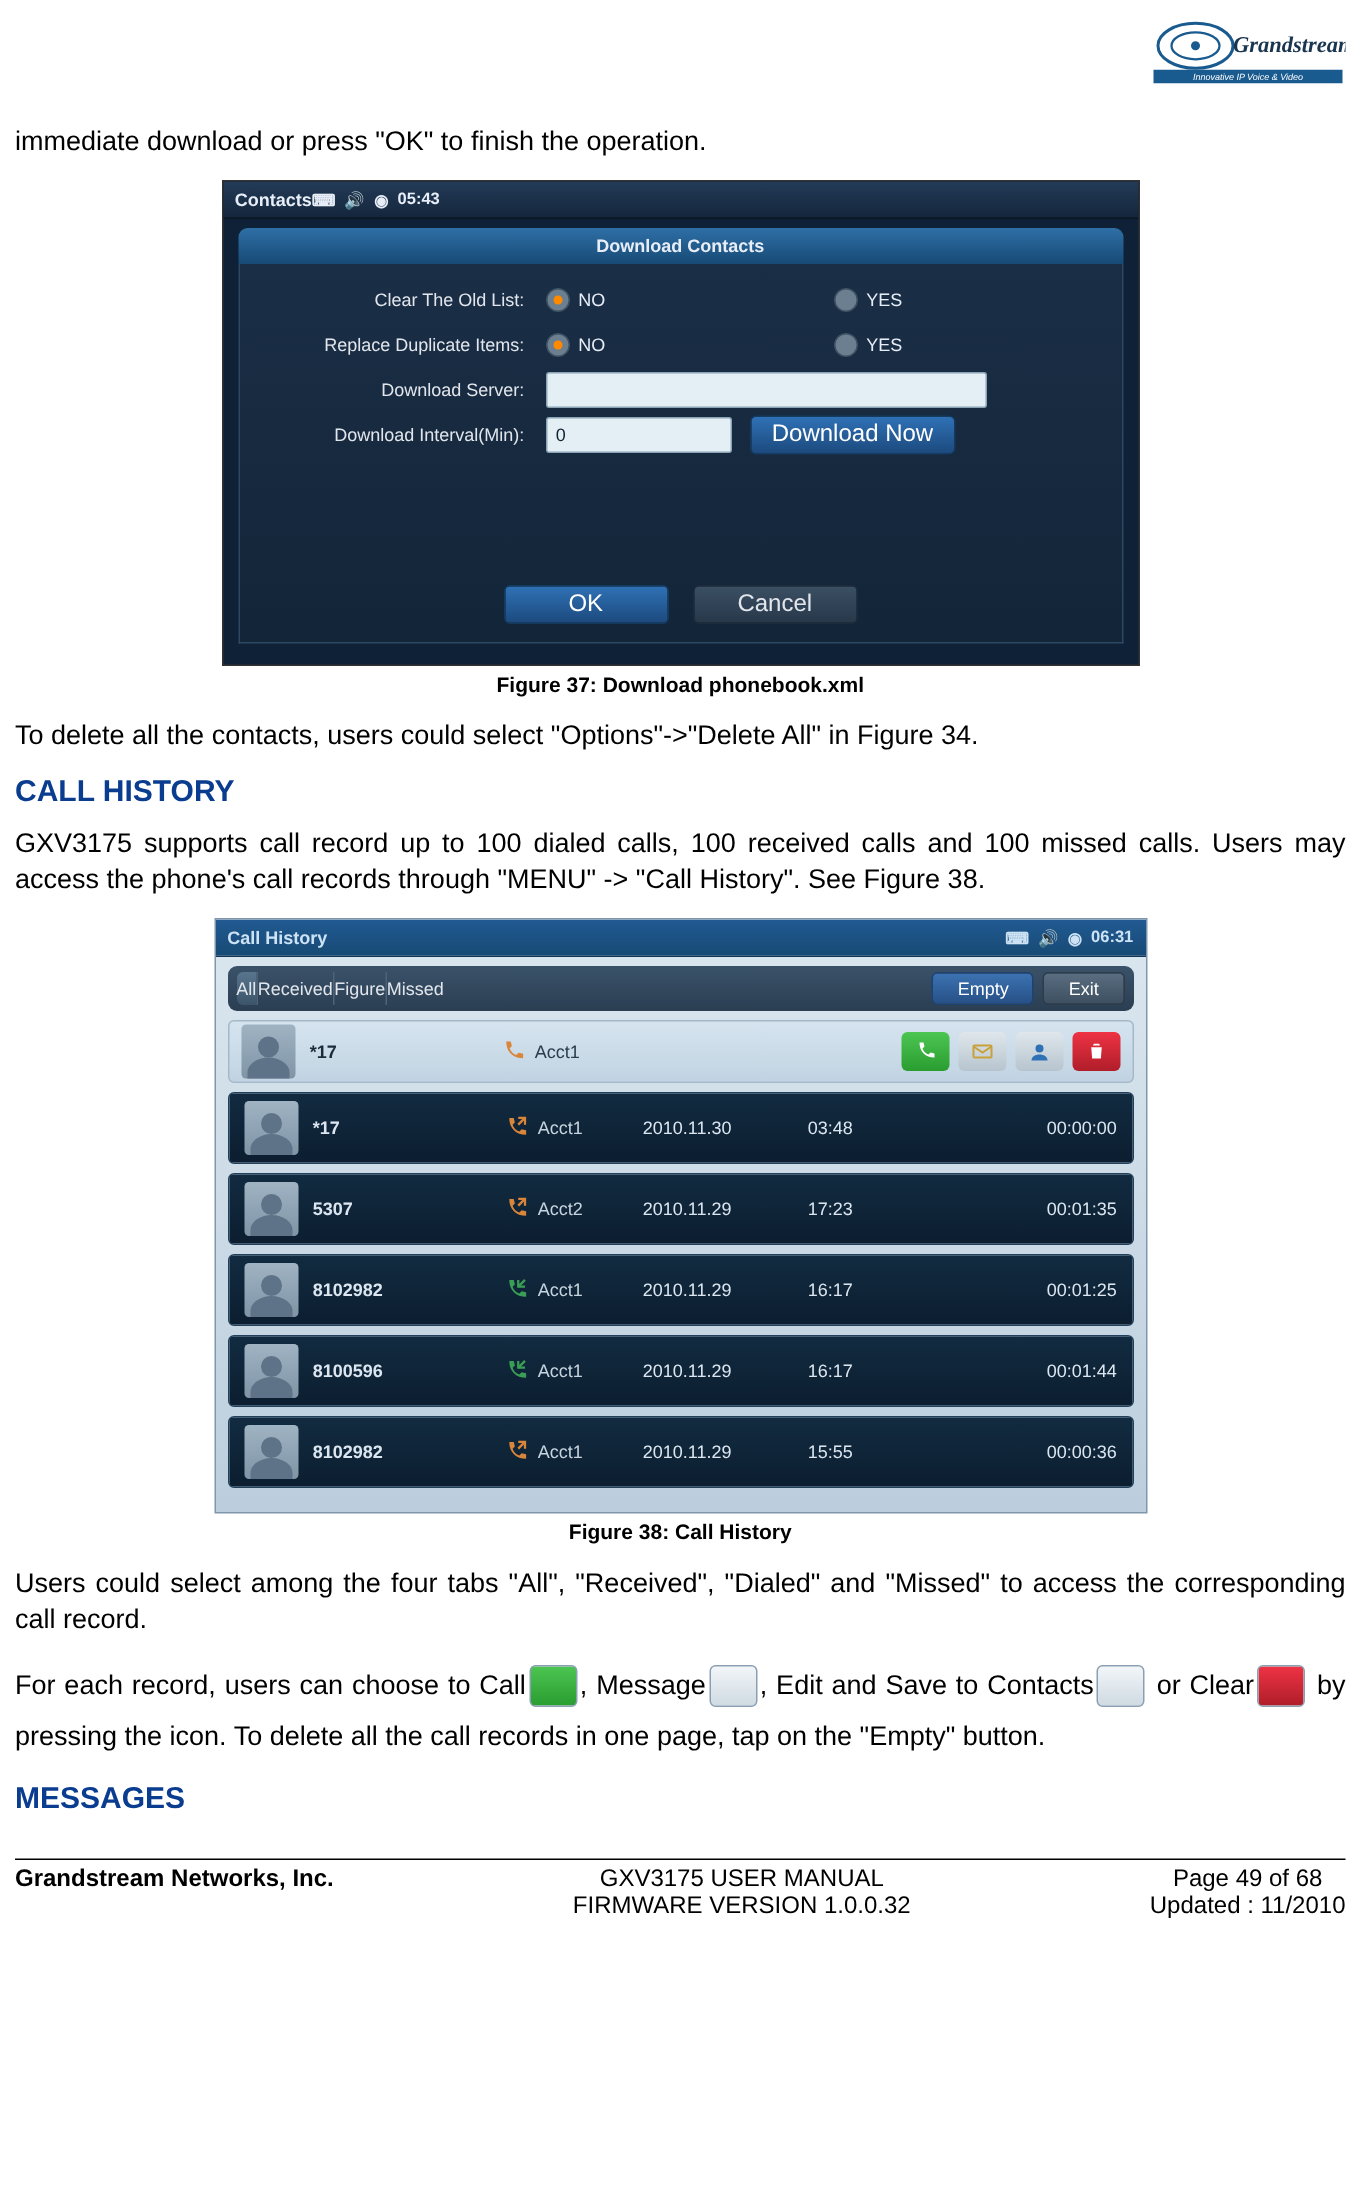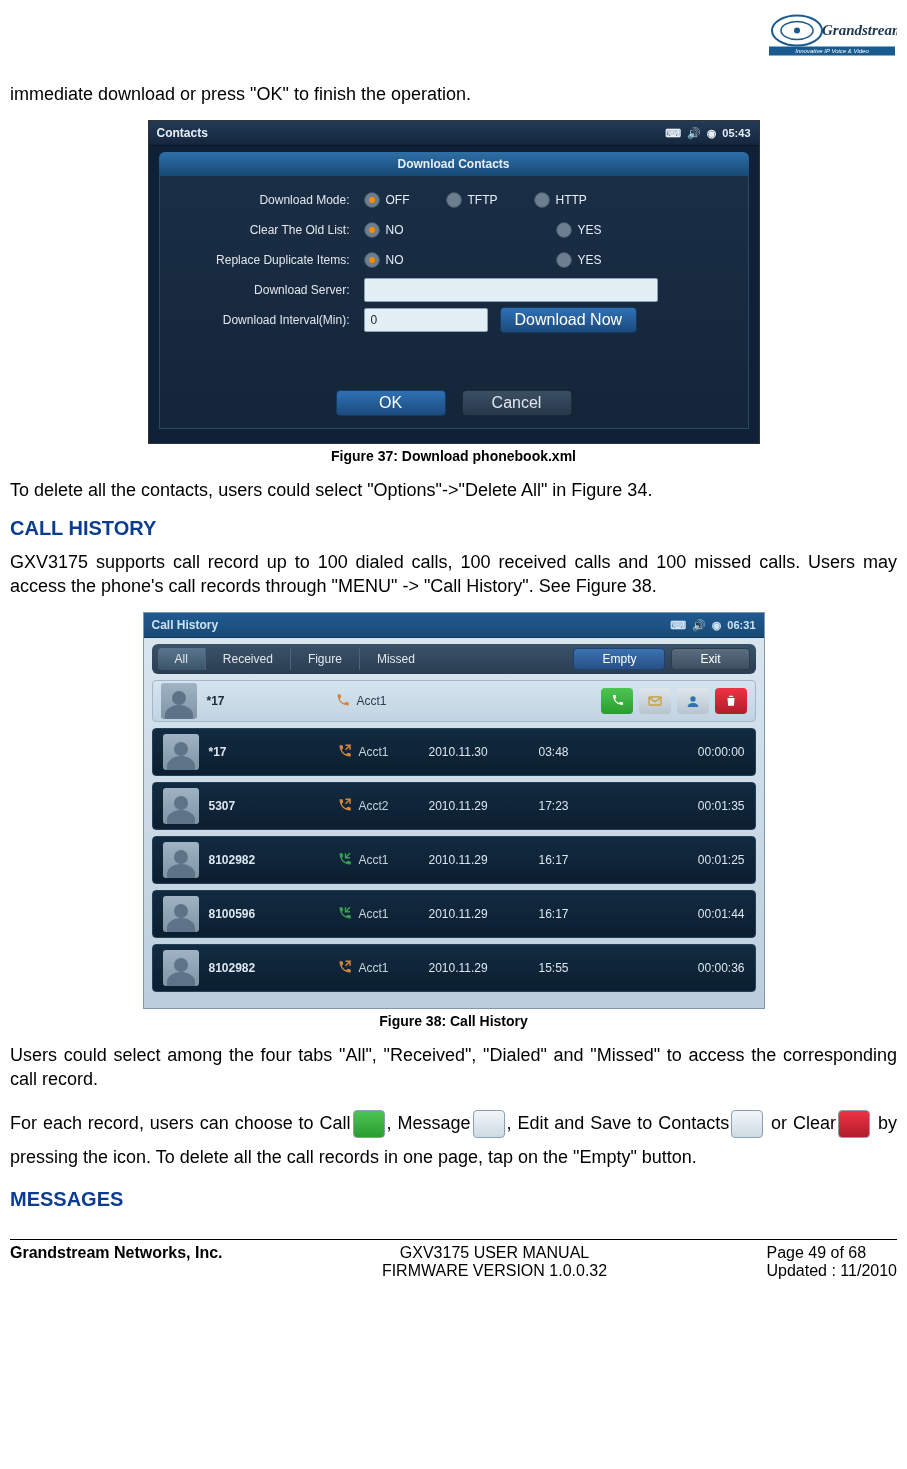--- a/index.html
+++ b/index.html
@@ -29,21 +29,21 @@
     width: 610px; height: 322px;
     background: #0f2136;
     border: 1px solid #333;
     position: relative;
     font-size: 12px;
     color: #e8eef8;
     overflow: hidden;
   }
   .sbar {
     height: 24px; background: linear-gradient(#233b57,#14263c);
-    display: flex; align-items: center; justify-content: space-between;
+    display: flex; align-items: center; justify-content: flex-start;
     padding: 0 8px; font-weight: bold;
     border-bottom: 1px solid #0a1623;
   }
   .sbar .icons { display: flex; gap: 6px; align-items: center; font-size: 11px; }
   .sbar .icons span { display:inline-block; }
   .titlebar {
     margin: 6px 10px 0 10px;
     background: linear-gradient(#2e6fa6,#174a75);
     border-radius: 6px 6px 0 0;
     height: 24px; display:flex; align-items:center; justify-content:center;
@@ -95,27 +95,27 @@
     display: flex; align-items: center; justify-content: space-between;
     padding: 0 8px; color:#cde3f5; font-weight:bold;
     border-bottom:1px solid #0f3456;
   }
   .tabbar {
     height: 30px; margin:6px 8px 0 8px; display:flex; align-items:center; gap:0;
     background: linear-gradient(#3a5269,#2b3e52); border-radius:6px; padding:0 6px;
     position:relative;
   }
   .tab {
-    padding:4px 17px; color:#e2e6ec; font-size:12px;
+    padding:4px 0; color:#e2e6ec; font-size:12px;
   }
   .tab.sel { background:linear-gradient(#59758e,#3b5469); border-radius:4px 0 0 4px;}
   .tab.div { border-left:1px solid #4e6378; }
   .tabbar .right { position:absolute; right:6px; display:flex; gap:6px;}
   .pill {
-    padding:3px 28px; border-radius:4px; font-size:12px; color:#fff;
+    padding:3px 16px; border-radius:4px; font-size:12px; color:#fff;
     background:linear-gradient(#3b72b1,#275086); border:1px solid #1f4370;
   }
   .pill.grey { background:linear-gradient(#5a6e81,#3d4f60); border-color:#2d3c4b;}
   .list{ margin:6px 8px 8px 8px; }
   .rowexp {
     height:40px; background:linear-gradient(#d5e4ef,#c1d3e2);
     border:1px solid #a3b8c8; border-radius:4px; margin-bottom:6px;
     display:flex; align-items:center; padding:0 8px; gap:0;
   }
   .rowitm {
@@ -180,35 +180,20 @@
       <span class="icons">
         <span>⌨</span>
         <span>🔊</span>
         <span>◉</span>
         <span>05:43</span>
       </span>
     </div>
     <div class="titlebar">Download Contacts</div>
     <div class="panel">
       <div class="formrow">
-        <div class="flabel">Download Mode:</div>
-        <span class="radio">
-            <span class="rdc sel"></span>
-            <span>OFF</span>
-          </span>
-        <span class="radio">
-            <span class="rdc"></span>
-            <span>TFTP</span>
-          </span>
-        <span class="radio">
-            <span class="rdc"></span>
-            <span>HTTP</span>
-          </span>
-      </div>
-      <div class="formrow">
         <div class="flabel">Clear The Old List:</div>
         <span class="radio" style="margin-right:152px">
             <span class="rdc sel"></span>
             <span>NO</span>
           </span>
         <span class="radio">
             <span class="rdc"></span>
             <span>YES</span>
           </span>
       </div>
@@ -396,17 +381,17 @@
 <h2>MESSAGES</h2>
 
 <div class="footer">
   <div class="col c1">
       <span>Grandstream Networks, Inc.</span>
     </div>
   <div class="col c2" style="text-align:center">
     <span>GXV3175 USER MANUAL</span>
     <span class="l2">FIRMWARE VERSION 1.0.0.32</span>
   </div>
-  <div class="col c3" style="text-align:left">
+  <div class="col c3" style="text-align:center">
     <span>Page 49 of 68</span>
     <span>Updated : 11/2010</span>
   </div>
 </div>
 
 </body></html>

